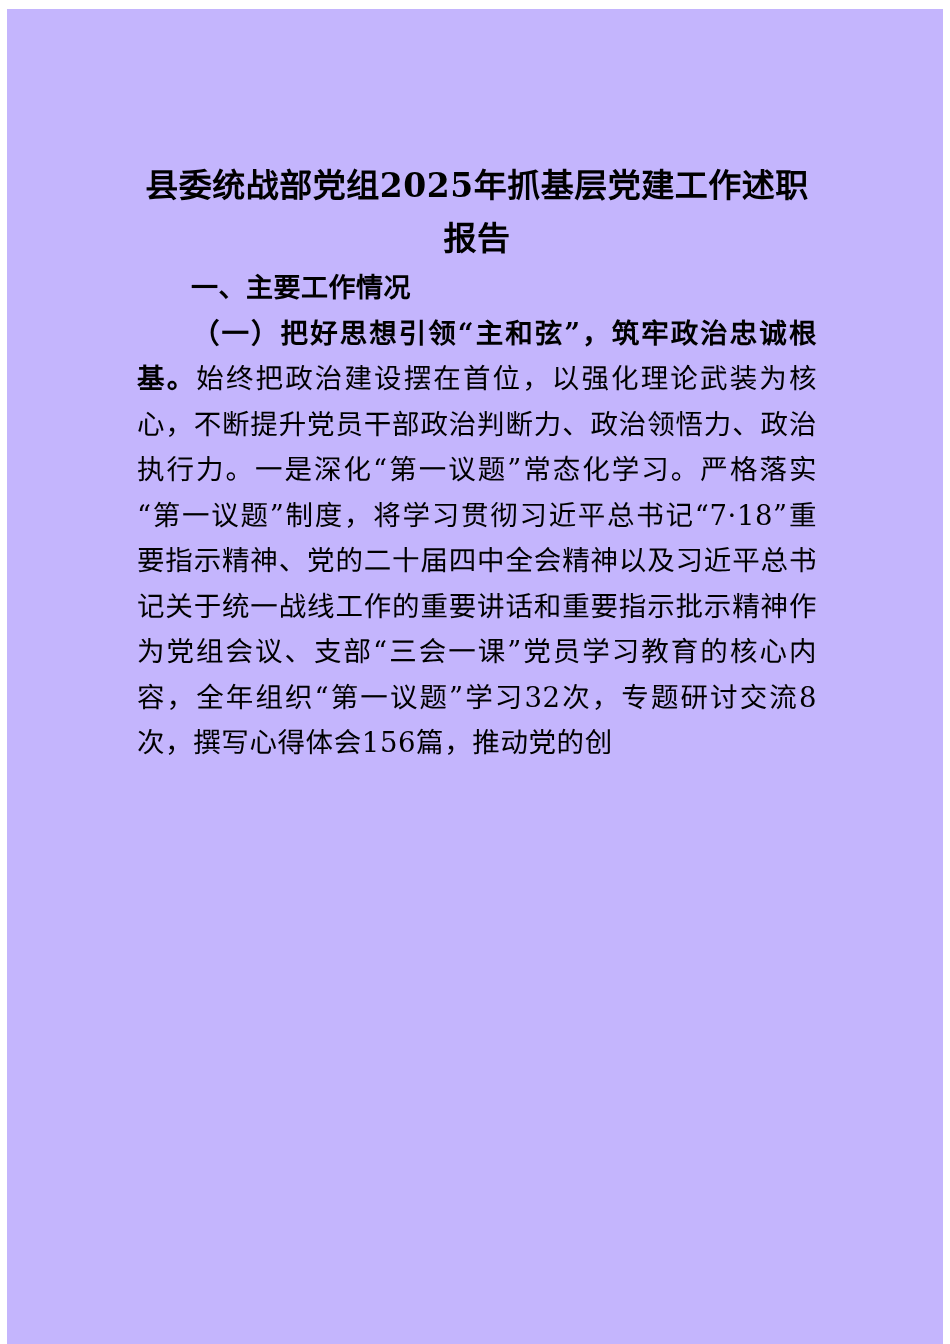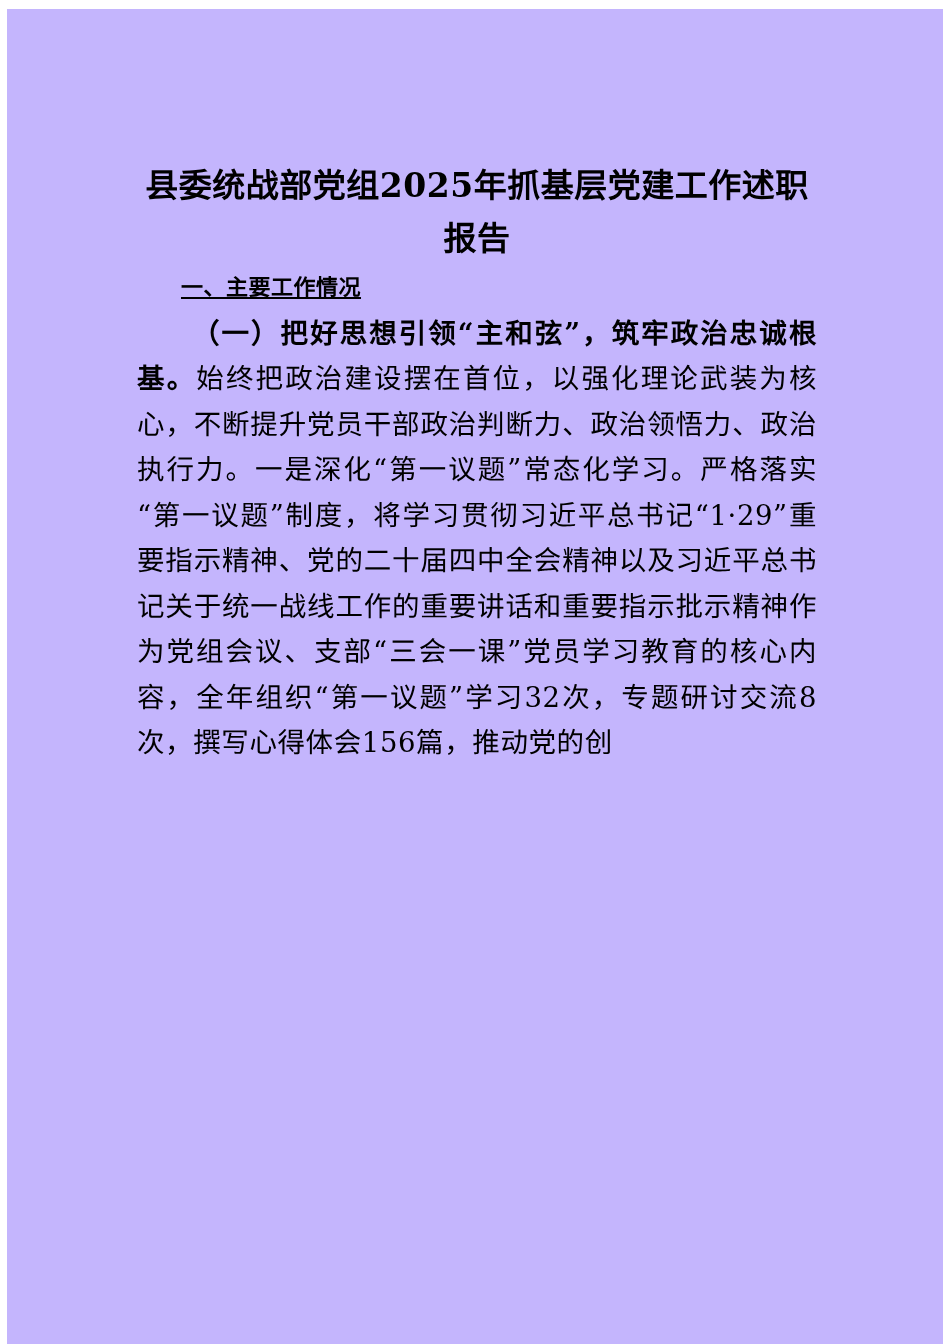--- a/index.html
+++ b/index.html
@@ -57,41 +57,40 @@
 
   .para.first {
     margin-top: 54px;
   }
 
   
   .h1-heading {
     margin: 0;
     font-family: "DejaVu Sans", "Liberation Sans", sans-serif;
     font-weight: bold;
-    font-size: 22px;
+    font-size: 27px;
     line-height: 45.5px;
     color: #000000;
     text-indent: 2em;
     letter-spacing: 0.5px;
     word-break: break-all;
-    text-decoration: underline;
   }
 
   
   .lead {
     font-weight: bold;
   }
 </style>
 </head>
 <body>
 
 <div class="page">
   <div class="doc-body">
 
     <h1 class="doc-title">县委统战部党组2025年抓基层党建工作述职报告</h1>
 
 
     <p class="h1-heading">一、主要工作情况</p>
 
-    <p class="para"><span class="lead">（一）把好思想引领“主和弦”，筑牢政治忠诚根基。</span><span>始终把政治建设摆在首位，以强化理论武装为核心，不断提升党员干部政治判断力、政治领悟力、政治执行力。一是深化“第一议题”常态化学习。严格落实“第一议题”制度，将学习贯彻习近平总书记“1·29”重要指示精神、党的二十届四中全会精神以及习近平总书记关于统一战线工作的重要讲话和重要指示批示精神作为党组会议、支部“三会一课”党员学习教育的核心内容，全年组织“第一议题”学习32次，专题研讨交流8次，撰写心得体会156篇，推动党的创</span></p>
+    <p class="para"><span class="lead">（一）把好思想引领“主和弦”，筑牢政治忠诚根基。</span><span>始终把政治建设摆在首位，以强化理论武装为核心，不断提升党员干部政治判断力、政治领悟力、政治执行力。一是深化“第一议题”常态化学习。严格落实“第一议题”制度，将学习贯彻习近平总书记“7·18”重要指示精神、党的二十届四中全会精神以及习近平总书记关于统一战线工作的重要讲话和重要指示批示精神作为党组会议、支部“三会一课”党员学习教育的核心内容，全年组织“第一议题”学习32次，专题研讨交流8次，撰写心得体会156篇，推动党的创</span></p>
 
   </div>
 </div>
 
 </body></html>

